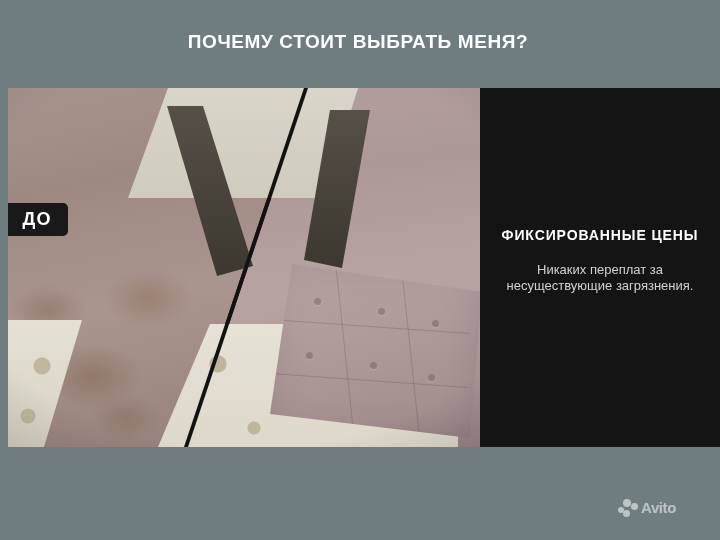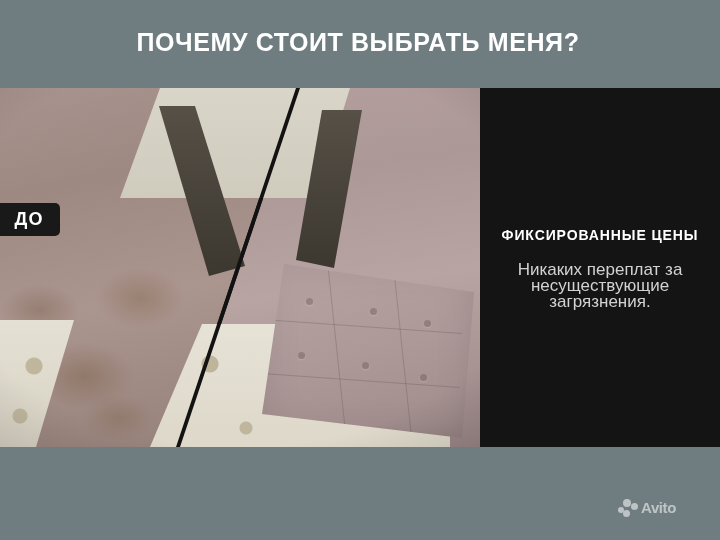--- a/index.html
+++ b/index.html
@@ -22,31 +22,31 @@
     left: 0; top: 0;
     width: 720px;
     height: 88px;
   }
   #page-title {
     position: absolute;
     left: 0; top: 27px;
     width: 716px;
     text-align: center;
     color: #ffffff;
-    font-size: 25px;
+    font-size: 19px;
     font-weight: bold;
     letter-spacing: 0.6px;
     line-height: 30px;
     white-space: nowrap;
   }
 
   
   #photo-block {
     position: absolute;
-    left: 0; top: 88px;
+    left: 8px; top: 88px;
     width: 480px;
     height: 359px;
     overflow: hidden;
     background: #2b2622;
   }
 
   
   .photo-half {
     position: absolute;
     left: 0; top: 0;
@@ -184,21 +184,21 @@
     font-weight: bold;
     letter-spacing: 0.9px;
     white-space: nowrap;
   }
   #info-body {
     position: absolute;
     left: 14px; top: 174px;
     width: 212px;
     text-align: center;
     color: #d2d2d2;
-    font-size: 17px;
+    font-size: 13px;
     line-height: 16px;
   }
 
   
   #watermark {
     position: absolute;
     left: 618px; top: 496px;
     display: flex;
     align-items: center;
     opacity: 0.55;

